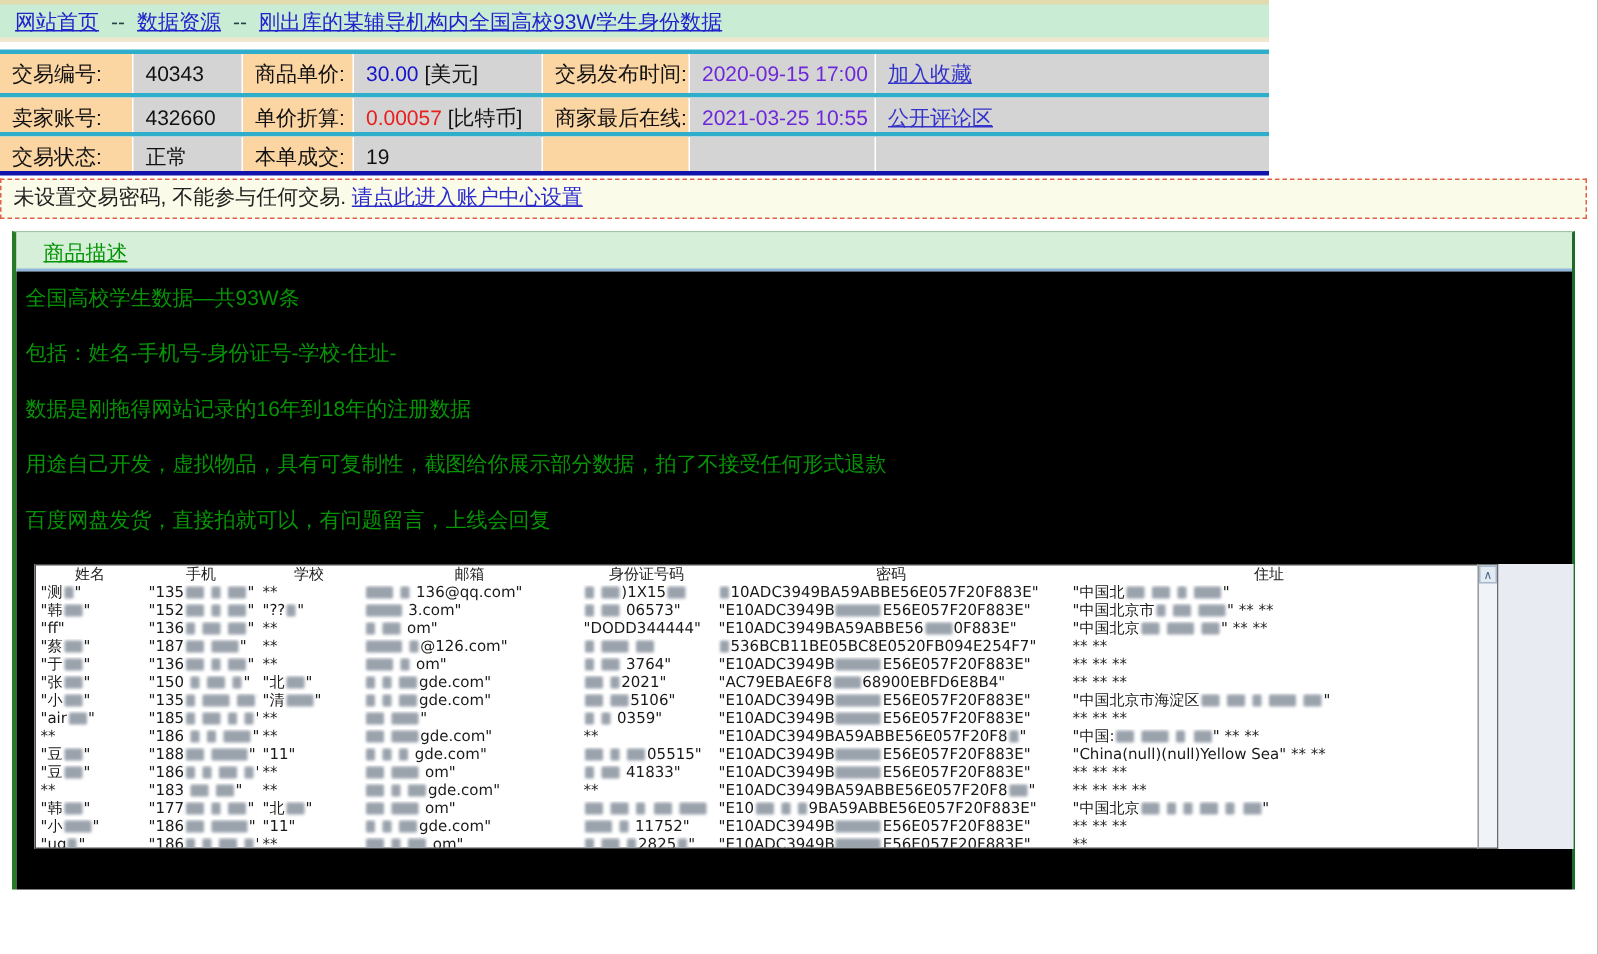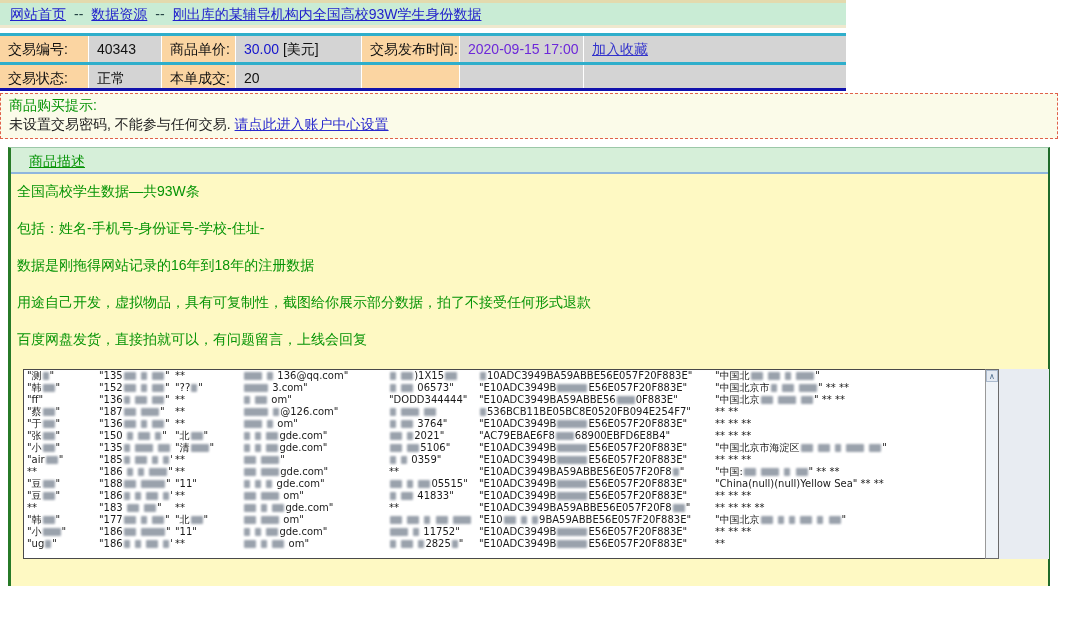--- a/index.html
+++ b/index.html
@@ -34,21 +34,21 @@
   .notice-title { color:#069406; line-height:19px; }
   .notice-line { color:#222; line-height:19px; }
   .notice-line a { color:#2A2ACD; text-decoration:underline; cursor:pointer; }
 
   
   .descbox { margin-top:8px; margin-left:8px; width:1042px;
     border-left:3px solid #277A27; border-right:2px solid #1F6B2A; border-top:1px solid #9CC8A8; }
   .desc-head { background:#D6EFD9; height:26px; line-height:26px; padding-left:18px;
     font-size:14px; border-bottom:2px solid #8FB6DD; }
   .desc-head span { color:#069406; text-decoration:underline; cursor:pointer; }
-  .desc-body { background:#fef9c3; padding:10px 6px 0 6px; min-height:412px; }
+  .desc-body { background:#000000; padding:10px 6px 0 6px; min-height:412px; }
   .desc-line { color:#069406; font-size:14px; line-height:15px; margin-bottom:22px; white-space:nowrap; }
   .desc-line.attach { margin-bottom:2px; }
 
   
   .attach-wrap { margin-left:6px; margin-top:4px; display:flex; align-items:stretch;
     height:190px; background:#E8ECF2; width:1026px; overflow:hidden; }
   .sheet { width:962px; background:#fff; border:1px solid #4A4A4A; border-right:none;
     font-family:"DejaVu Sans",sans-serif; font-size:10px; color:#1A1A1A; overflow:hidden; }
   .sheet-row { display:flex; height:12px; line-height:12px; white-space:nowrap; }
   .sheet-row.hdr { height:13px; line-height:13px; color:#222; }
@@ -77,47 +77,64 @@
       <div class="info-row">
         <div class="cell lbl">交易编号:</div>
         <div class="cell val">40343</div>
         <div class="cell lbl">商品单价:</div>
         <div class="cell val"><span style="color: rgb(20, 20, 204);">30.00</span>  [美元]</div>
         <div class="cell lbl">交易发布时间:</div>
         <div class="cell val val-date">2020-09-15 17:00</div>
         <div class="cell val cell-link"><a>加入收藏</a></div>
       </div>
       <div class="info-row">
+        <div class="cell lbl">卖家账号:</div>
+        <div class="cell val">432660</div>
+        <div class="cell lbl">单价折算:</div>
+        <div class="cell val"><span style="color: rgb(232, 32, 32);">0.00057</span>  [比特币]</div>
+        <div class="cell lbl">商家最后在线:</div>
+        <div class="cell val val-date">2021-03-25 10:55</div>
+        <div class="cell val cell-link"><a>公开评论区</a></div>
+      </div>
+      <div class="info-row">
         <div class="cell lbl">交易状态:</div>
         <div class="cell val">正常</div>
         <div class="cell lbl">本单成交:</div>
-        <div class="cell val"><span style="color: rgb(17, 17, 17);">20</span></div>
+        <div class="cell val"><span style="color: rgb(17, 17, 17);">19</span></div>
         <div class="cell lbl"></div>
         <div class="cell val val-date"></div>
         <div class="cell val cell-link"></div>
       </div>
     </div>
 
   <div class="notice">
-    <div class="notice-title">商品购买提示:</div>
     <div class="notice-line"><span>未设置交易密码, 不能参与任何交易. </span><a>请点此进入账户中心设置</a></div>
   </div>
 
   <div class="descbox">
     <div class="desc-head"><span>商品描述</span></div>
     <div class="desc-body">
       <div>
           <div class="desc-line">全国高校学生数据—共93W条</div>
           <div class="desc-line">包括：姓名-手机号-身份证号-学校-住址-</div>
           <div class="desc-line">数据是刚拖得网站记录的16年到18年的注册数据</div>
           <div class="desc-line">用途自己开发，虚拟物品，具有可复制性，截图给你展示部分数据，拍了不接受任何形式退款</div>
           <div class="desc-line">百度网盘发货，直接拍就可以，有问题留言，上线会回复</div>
         </div>
       <div class="attach-wrap">
         <div class="sheet">
+            <div class="sheet-row hdr">
+              <div class="scell c0">姓名</div>
+              <div class="scell c1">手机</div>
+              <div class="scell c2">学校</div>
+              <div class="scell c3">邮箱</div>
+              <div class="scell c4">身份证号码</div>
+              <div class="scell c5">密码</div>
+              <div class="scell c6">住址</div>
+            </div>
             <div class="sheet-row">
               <div class="scell c0">"测<span class="redact" style="width: 6px;"></span>"</div>
               <div class="scell c1">"135<span class="redact" style="width: 12px;"></span> <span class="redact" style="width: 6px;"></span> <span class="redact" style="width: 12px;"></span>"</div>
               <div class="scell c2">**</div>
               <div class="scell c3"><span class="redact" style="width: 18px;"></span> <span class="redact" style="width: 6px;"></span> 136@qq.com"</div>
               <div class="scell c4"><span class="redact" style="width: 6px;"></span> <span class="redact" style="width: 12px;"></span>)1X15<span class="redact" style="width: 12px;"></span></div>
               <div class="scell c5"><span class="redact" style="width: 6px;"></span>10ADC3949BA59ABBE56E057F20F883E"</div>
               <div class="scell c6">"中国北<span class="redact" style="width: 12px;"></span> <span class="redact" style="width: 12px;"></span> <span class="redact" style="width: 6px;"></span> <span class="redact" style="width: 18px;"></span>"</div>
             </div>
             <div class="sheet-row">

